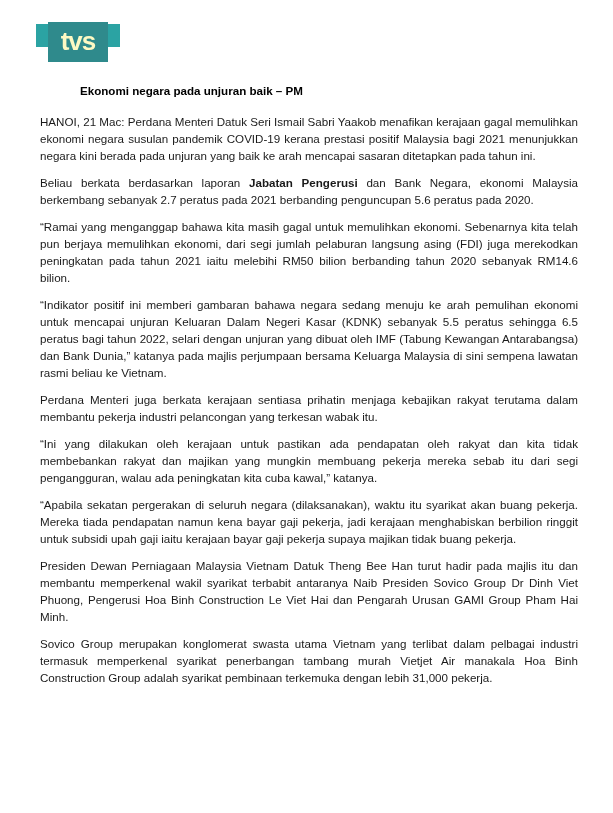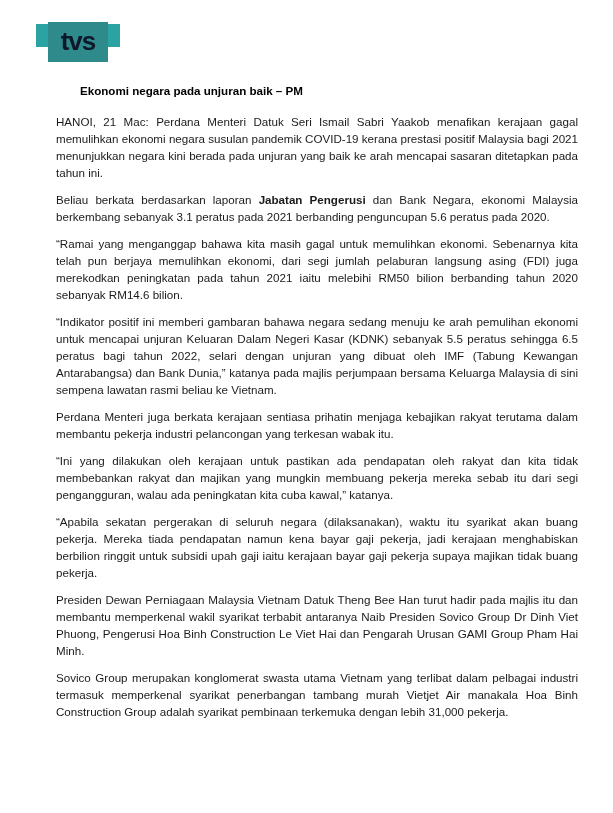--- a/index.html
+++ b/index.html
@@ -39,21 +39,21 @@
     left: 12px;
     top: 0;
     width: 60px;
     height: 40px;
     background: var(--brand-teal, #2f8a8c);
     display: flex;
     align-items: center;
     justify-content: center;
   }
   .logo .box .logo-text {
-    color: #0f172a;
+    color: #fef9c3;
     font-weight: 800;
     font-size: 26px;
     line-height: 1;
     letter-spacing: -1px;
     transform: translateY(-1px);
   }
   
   .article {
     position: absolute;
     left: 40px;
@@ -64,21 +64,21 @@
   }
   .article h1 {
     margin: 0 0 14px 0;
     font-size: 11.6px;
     line-height: 17px;
     font-weight: 700;
     color: #000000;
     padding-left: 40px;
   }
   .article p {
-    margin: 0 0 10px 16px;
+    margin: 0 0 10px 0;
     text-align: justify;
   }
   .article p span.bold {
     font-weight: 700;
   }
 </style>
 </head>
 <body>
 
 <div class="page">
@@ -88,21 +88,21 @@
     <span class="tab right"></span>
     <span class="box">
       <span class="logo-text">tvs</span>
     </span>
   </div>
 
   <div class="article">
     <h1>Ekonomi negara pada unjuran baik – PM</h1>
     <div id="paragraphs">
         <p><span>HANOI, 21 Mac: Perdana Menteri Datuk Seri Ismail Sabri Yaakob menafikan kerajaan gagal memulihkan ekonomi negara susulan pandemik COVID-19 kerana prestasi positif Malaysia bagi 2021 menunjukkan negara kini berada pada unjuran yang baik ke arah mencapai sasaran ditetapkan pada tahun ini.</span></p>
-        <p><span>Beliau berkata berdasarkan laporan </span><span class="bold">Jabatan Pengerusi</span><span> dan Bank Negara, ekonomi Malaysia berkembang sebanyak 3.1 peratus pada 2021 berbanding penguncupan 5.6 peratus pada 2020.</span></p>
+        <p><span>Beliau berkata berdasarkan laporan </span><span class="bold">Jabatan Pengerusi</span><span> dan Bank Negara, ekonomi Malaysia berkembang sebanyak 2.7 peratus pada 2021 berbanding penguncupan 5.6 peratus pada 2020.</span></p>
         <p><span>“Ramai yang menganggap bahawa kita masih gagal untuk memulihkan ekonomi. Sebenarnya kita telah pun berjaya memulihkan ekonomi, dari segi jumlah pelaburan langsung asing (FDI) juga merekodkan peningkatan pada tahun 2021 iaitu melebihi RM50 bilion berbanding tahun 2020 sebanyak RM14.6 bilion.</span></p>
         <p><span>“Indikator positif ini memberi gambaran bahawa negara sedang menuju ke arah pemulihan ekonomi untuk mencapai unjuran Keluaran Dalam Negeri Kasar (KDNK) sebanyak 5.5 peratus sehingga 6.5 peratus bagi tahun 2022, selari dengan unjuran yang dibuat oleh IMF (Tabung Kewangan Antarabangsa) dan Bank Dunia,” katanya pada majlis perjumpaan bersama Keluarga Malaysia di sini sempena lawatan rasmi beliau ke Vietnam.</span></p>
         <p><span>Perdana Menteri juga berkata kerajaan sentiasa prihatin menjaga kebajikan rakyat terutama dalam membantu pekerja industri pelancongan yang terkesan wabak itu.</span></p>
         <p><span>“Ini yang dilakukan oleh kerajaan untuk pastikan ada pendapatan oleh rakyat dan kita tidak membebankan rakyat dan majikan yang mungkin membuang pekerja mereka sebab itu dari segi pengangguran, walau ada peningkatan kita cuba kawal,” katanya.</span></p>
         <p><span>“Apabila sekatan pergerakan di seluruh negara (dilaksanakan), waktu itu syarikat akan buang pekerja. Mereka tiada pendapatan namun kena bayar gaji pekerja, jadi kerajaan menghabiskan berbilion ringgit untuk subsidi upah gaji iaitu kerajaan bayar gaji pekerja supaya majikan tidak buang pekerja.</span></p>
         <p><span>Presiden Dewan Perniagaan Malaysia Vietnam Datuk Theng Bee Han turut hadir pada majlis itu dan membantu memperkenal wakil syarikat terbabit antaranya Naib Presiden Sovico Group Dr Dinh Viet Phuong, Pengerusi Hoa Binh Construction Le Viet Hai dan Pengarah Urusan GAMI Group Pham Hai Minh.</span></p>
         <p><span>Sovico Group merupakan konglomerat swasta utama Vietnam yang terlibat dalam pelbagai industri termasuk memperkenal syarikat penerbangan tambang murah Vietjet Air manakala Hoa Binh Construction Group adalah syarikat pembinaan terkemuka dengan lebih 31,000 pekerja.</span></p>
       </div>
   </div>
 

